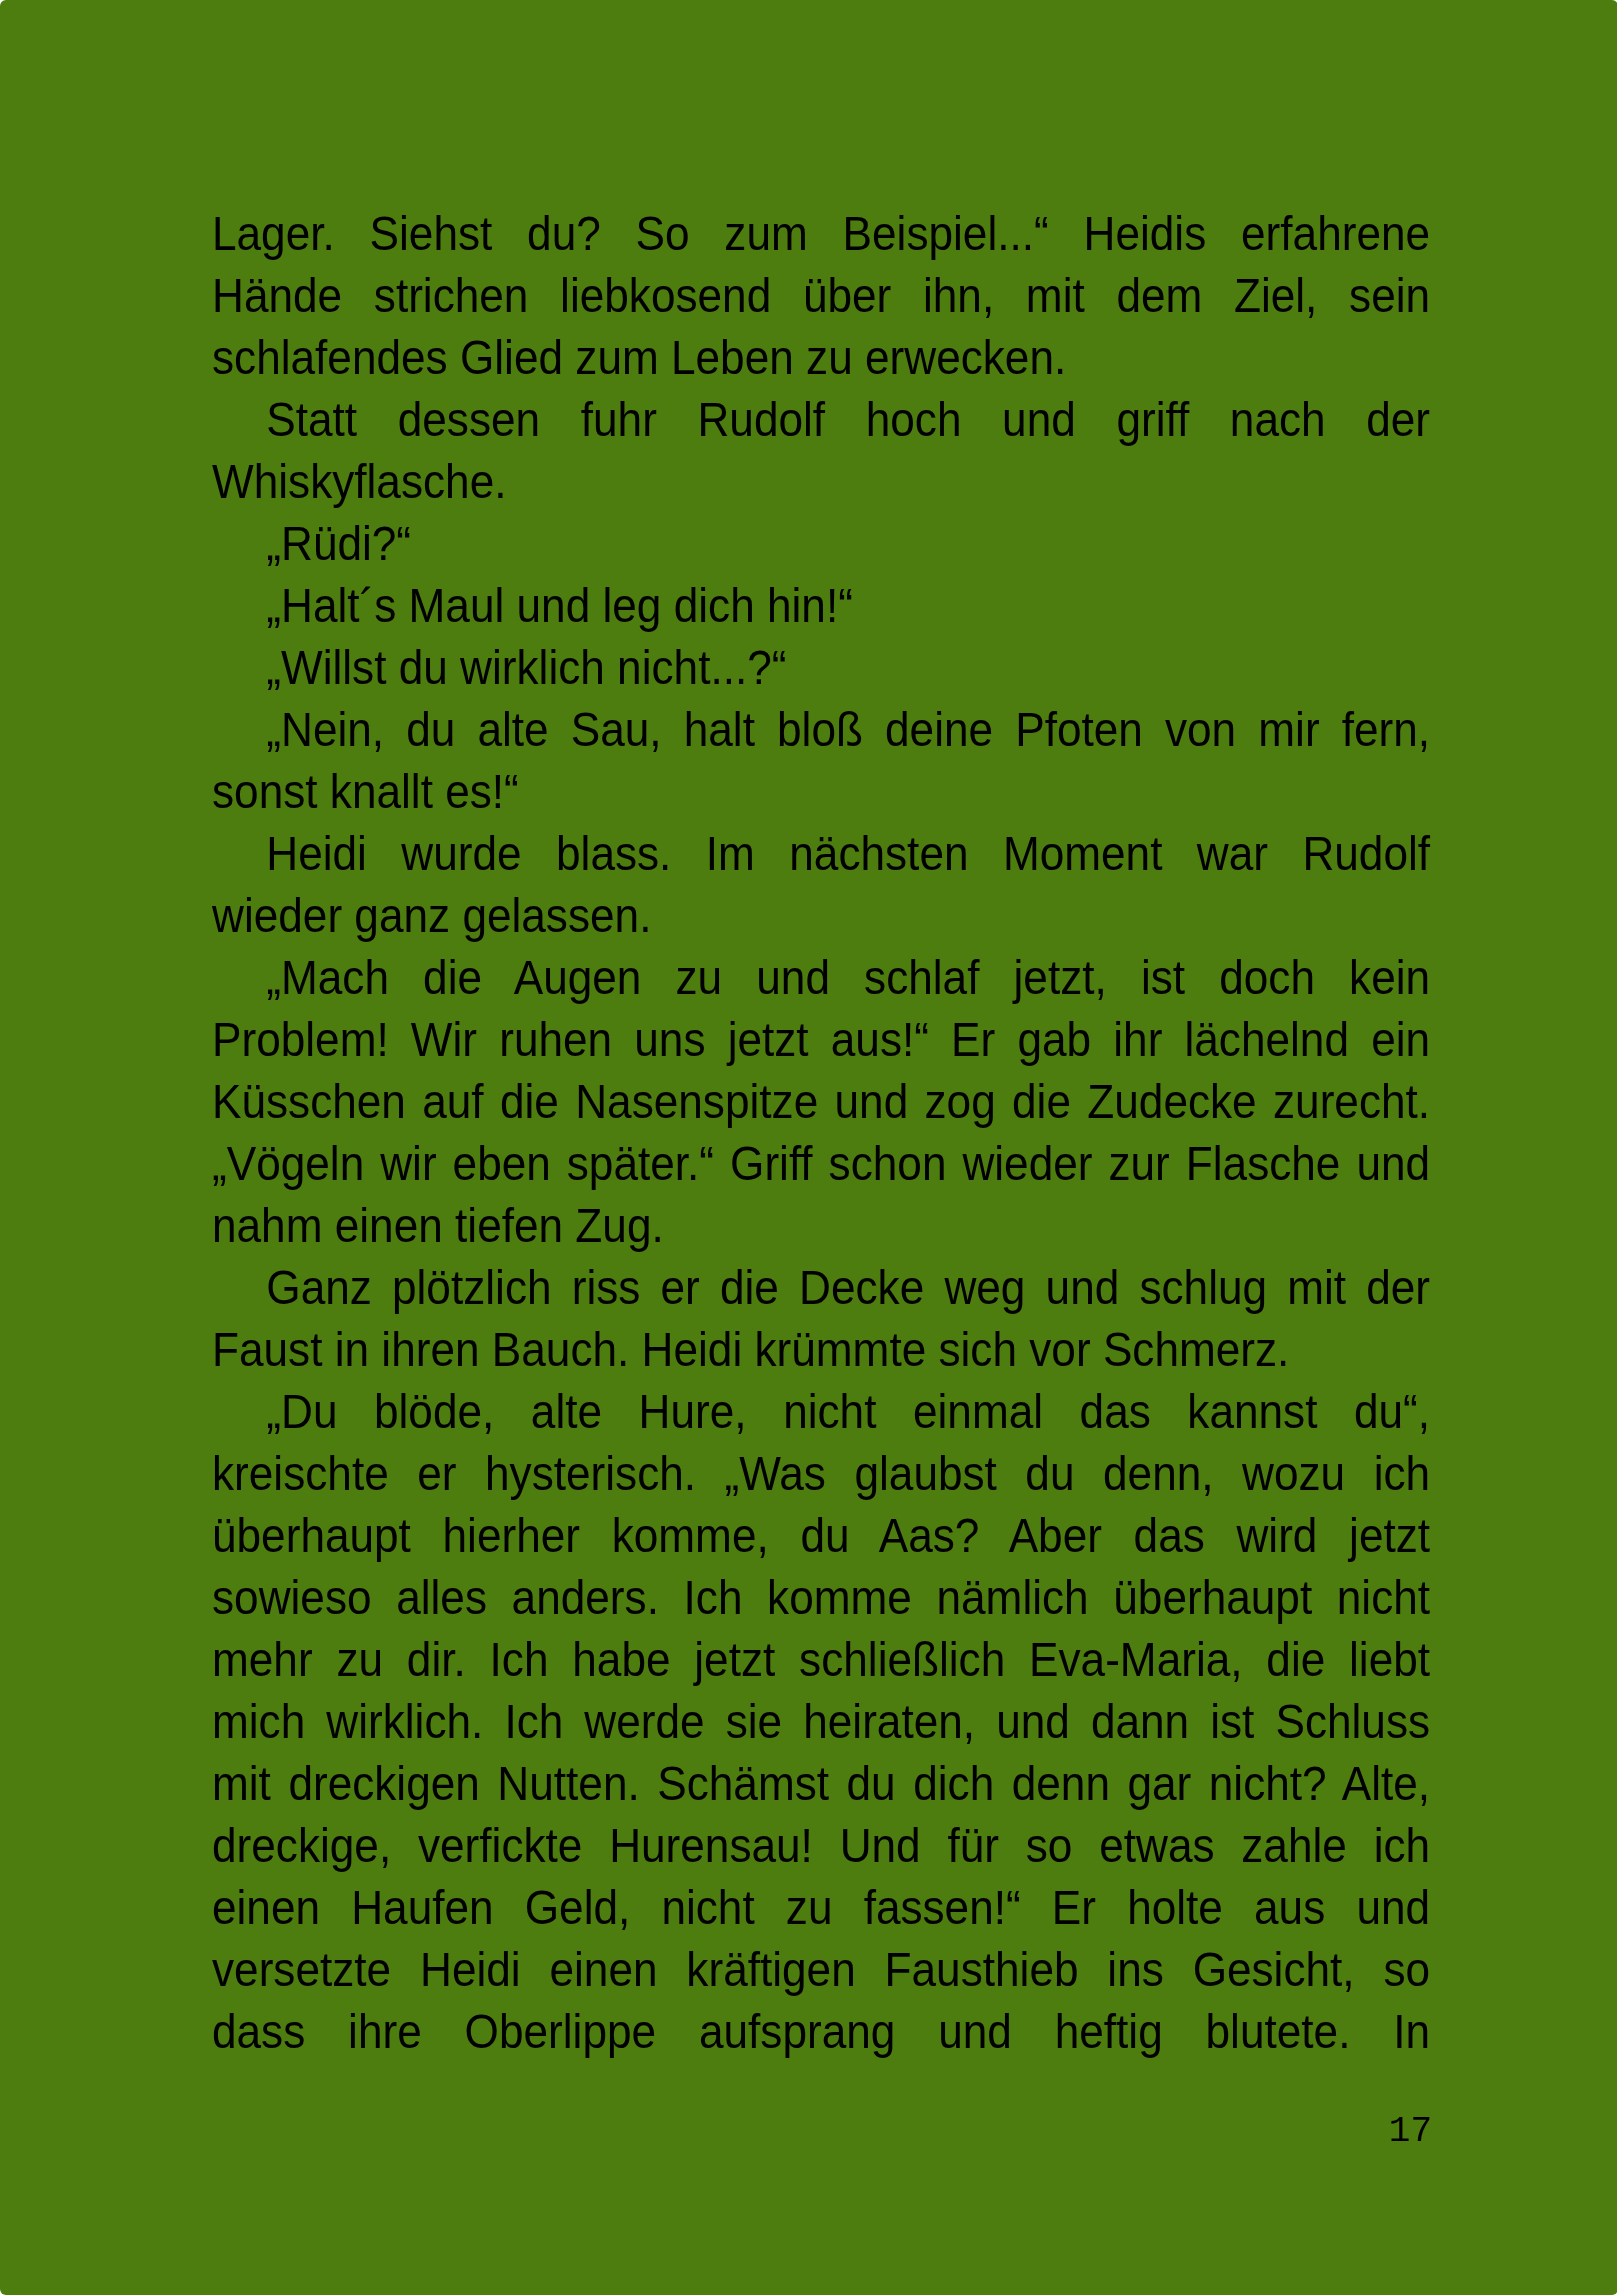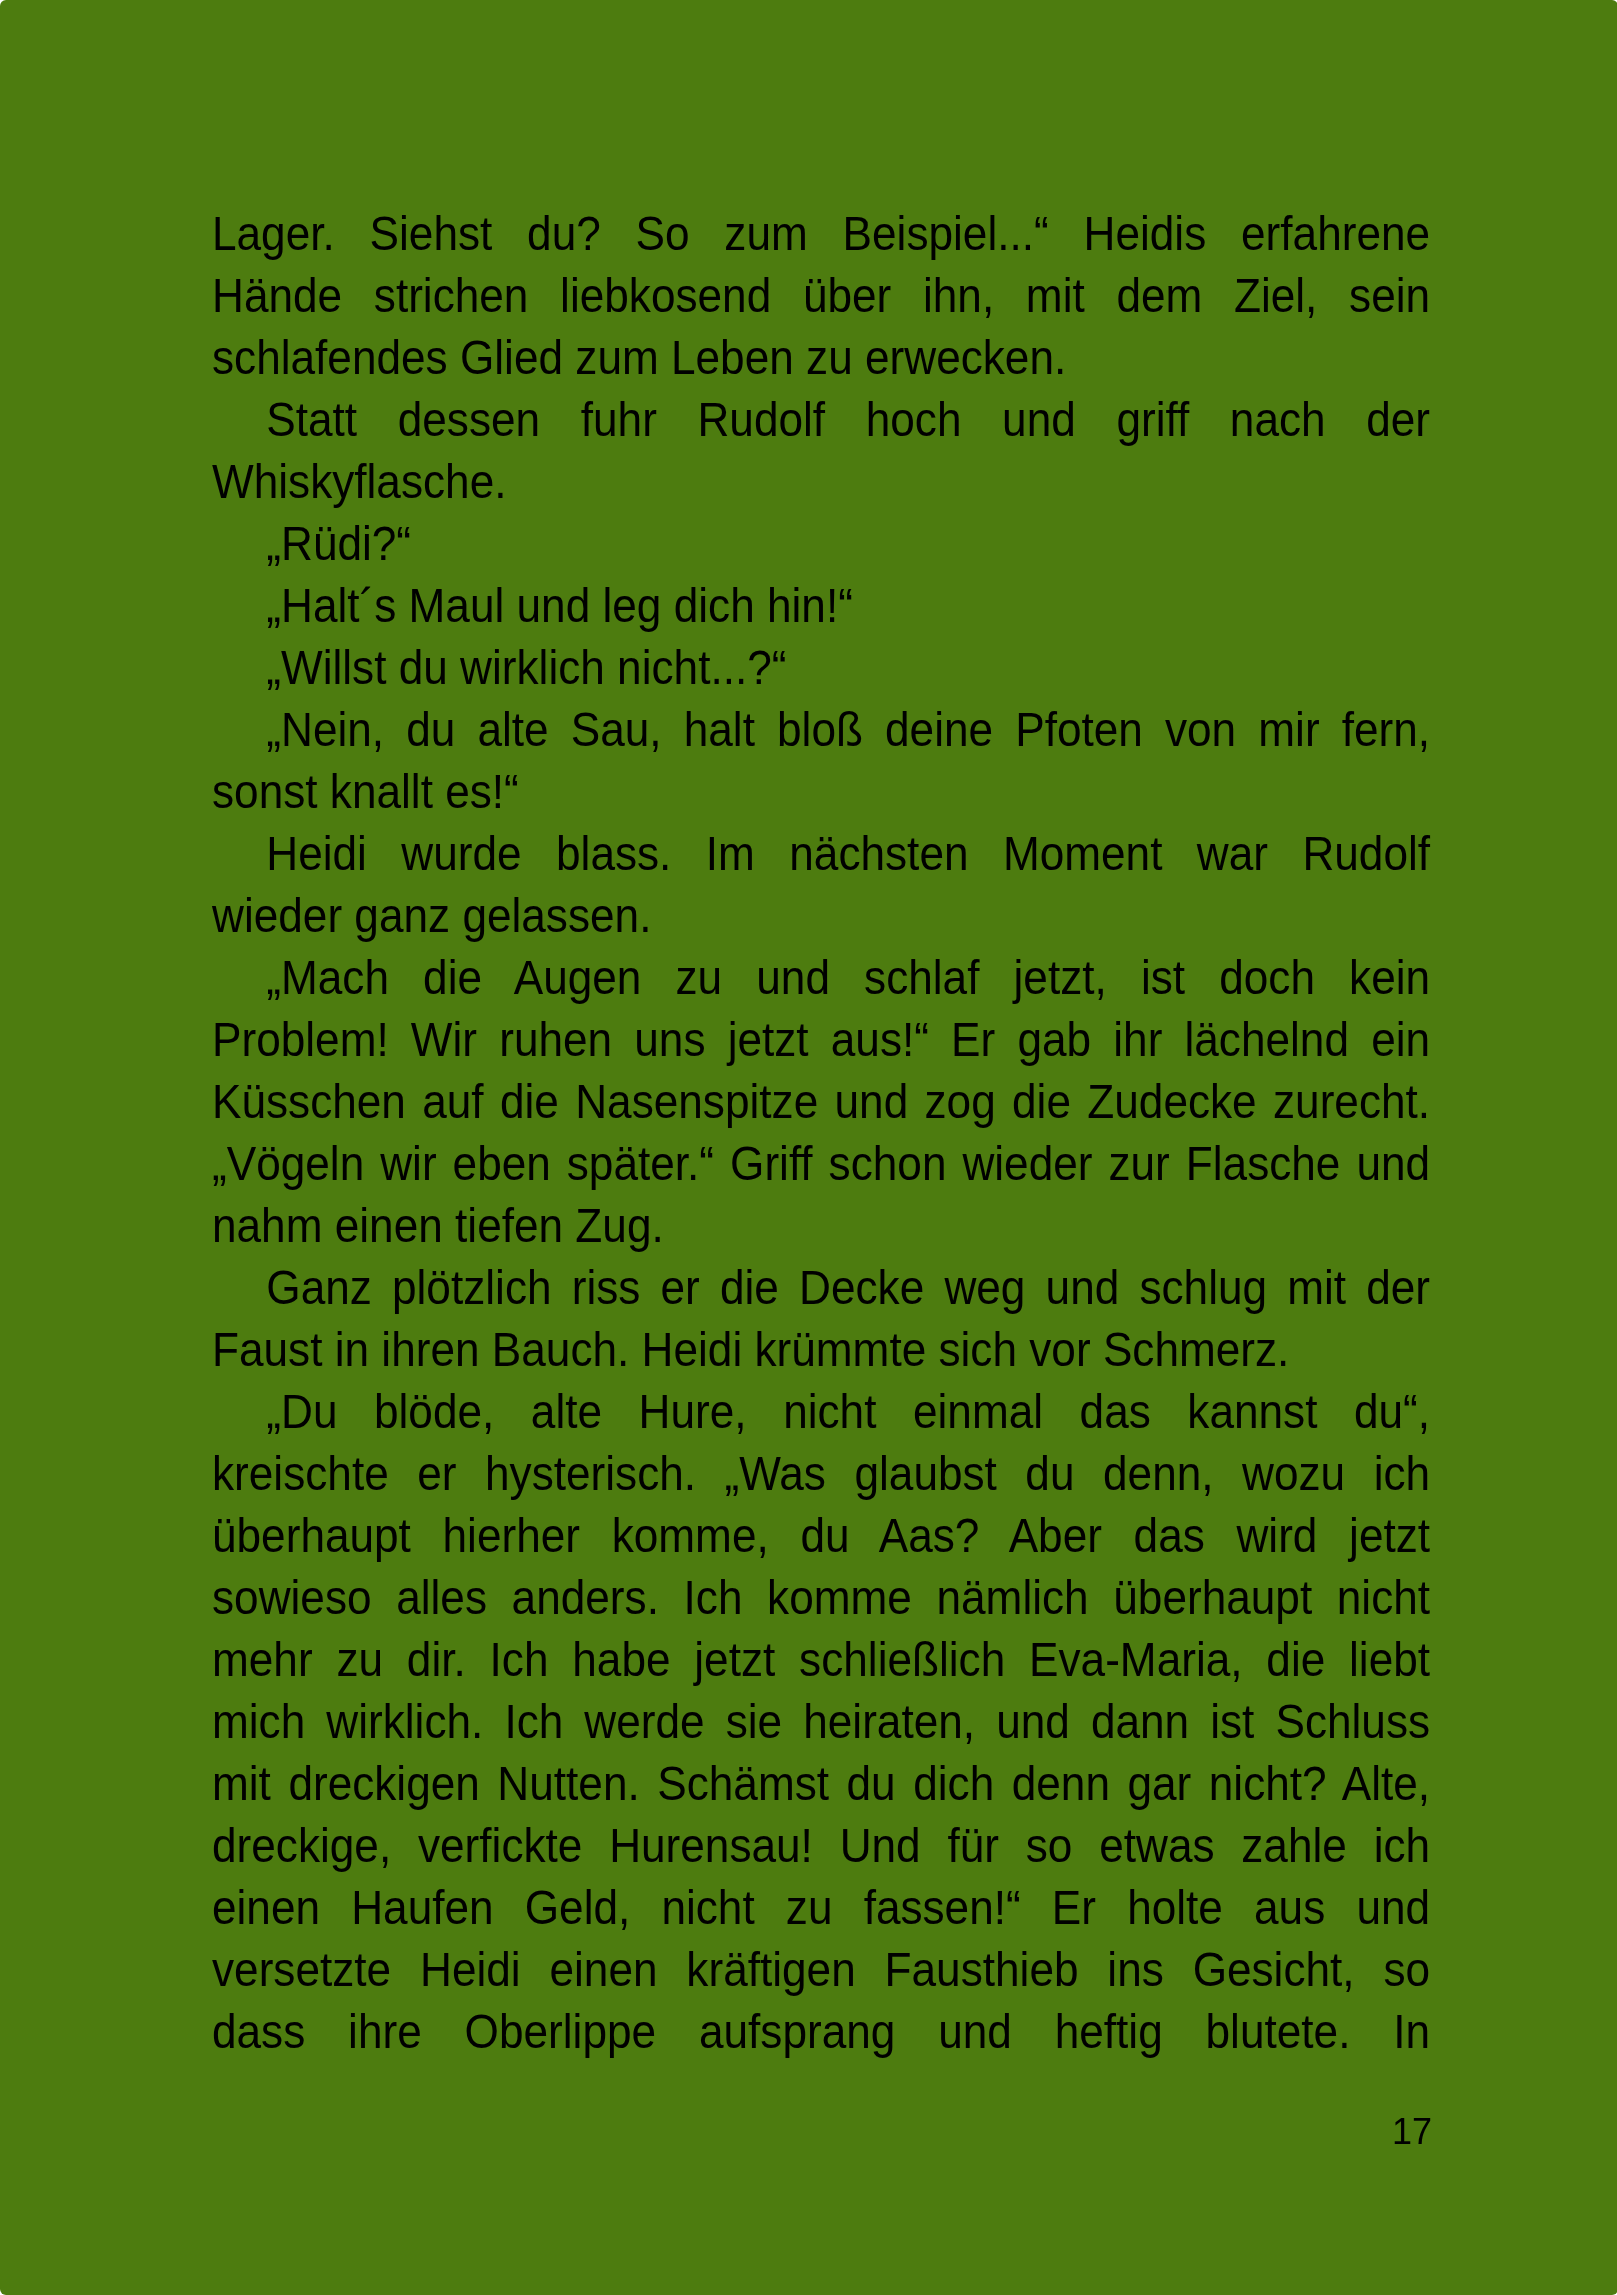--- a/index.html
+++ b/index.html
@@ -36,21 +36,21 @@
     text-align: justify;
     text-align-last: justify;
   }
   .ln.ind {
     text-indent: 59px;
   }
   .folio {
     position: absolute;
     top: 2114px;
     right: 186px;
-    font-family: Liberation Sans, sans-serif;
+    font-family: Liberation Mono, monospace;
     font-size: 36px;
     line-height: 36px;
     color: #000000;
   }
 </style>
 </head>
 <body>
 
 <div class="sheet">
 

